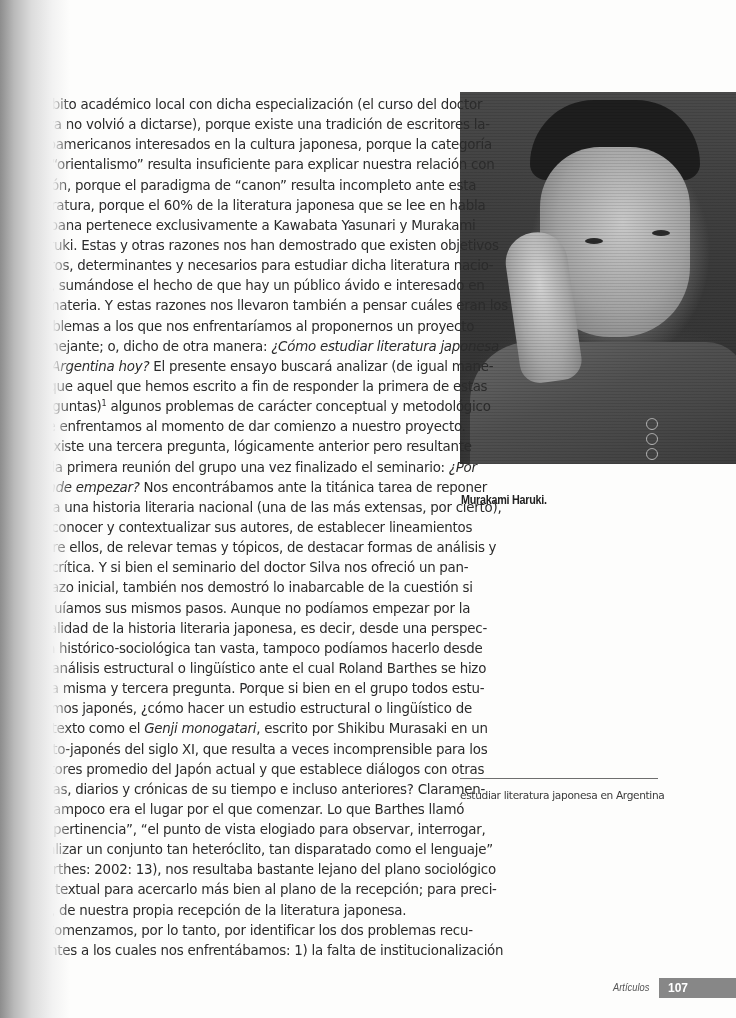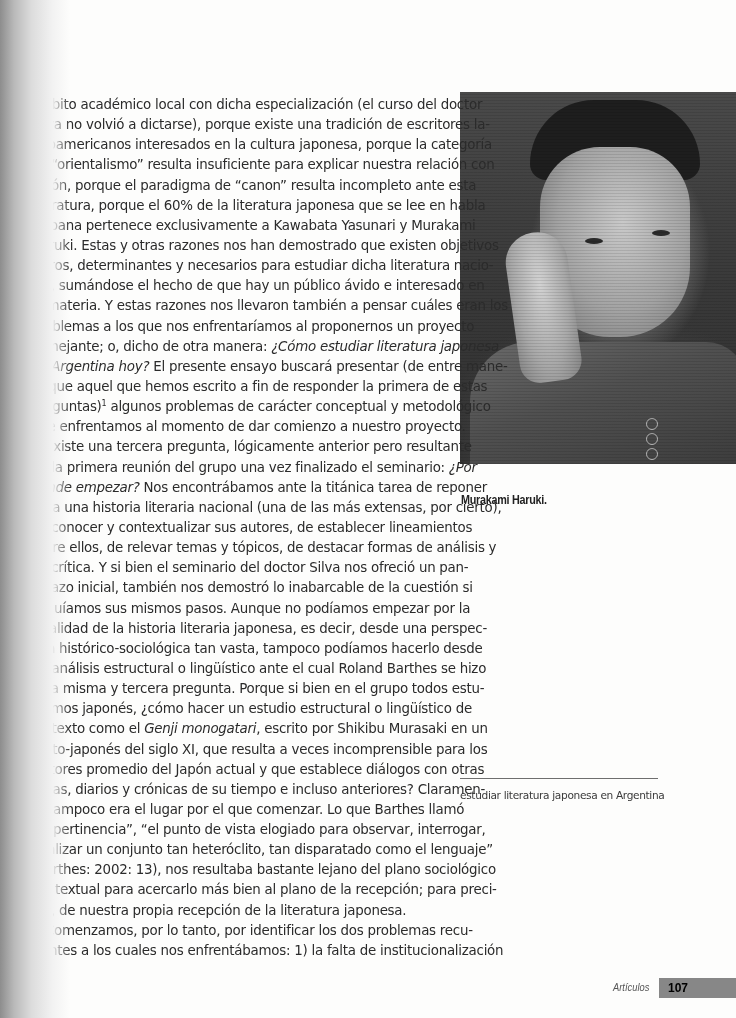--- a/index.html
+++ b/index.html
@@ -58,21 +58,21 @@
   .footnote .fl { display: block; white-space: nowrap; }
   .footnote b { color: #1d1d1d; font-weight: bold; }
   .footnote i { font-style: italic; }
   .footer-label {
     position: absolute; left: 613px; top: 981px;
     font-family: "Liberation Sans", sans-serif; font-style: italic; font-size: 11px; color: #555;
     transform: scaleX(0.85); transform-origin: left;
   }
   .page-num {
     position: absolute; left: 659px; top: 978px; width: 77px; height: 20px;
-    background: #878787; color: #000000;
+    background: #878787; color: #ffffff;
     font-family: "Liberation Sans", sans-serif; font-weight: bold; font-size: 12px;
     line-height: 20px; padding-left: 9px; box-sizing: border-box;
   }
 </style>
 </head>
 <body>
 
 <div class="gutter-shadow"></div>
 
 <div class="body-text">
@@ -82,21 +82,21 @@
   <span class="line">de “orientalismo” resulta insuficiente para explicar nuestra relación con</span>
   <span class="line">Japón, porque el paradigma de “canon” resulta incompleto ante esta</span>
   <span class="line">literatura, porque el 60% de la literatura japonesa que se lee en habla</span>
   <span class="line">hispana pertenece exclusivamente a Kawabata Yasunari y Murakami</span>
   <span class="line">Haruki. Estas y otras razones nos han demostrado que existen objetivos</span>
   <span class="line">claros, determinantes y necesarios para estudiar dicha literatura nacio-</span>
   <span class="line">nal, sumándose el hecho de que hay un público ávido e interesado en</span>
   <span class="line">la materia. Y estas razones nos llevaron también a pensar cuáles eran los</span>
   <span class="line">problemas a los que nos enfrentaríamos al proponernos un proyecto</span>
   <span class="line"><span>semejante; o, dicho de otra manera: </span><i>¿Cómo estudiar literatura japonesa</i></span>
-  <span class="line"><i>en Argentina hoy?</i><span> El presente ensayo buscará presentar (de entre mane-</span></span>
+  <span class="line"><i>en Argentina hoy?</i><span> El presente ensayo buscará analizar (de igual mane-</span></span>
   <span class="line">ra que aquel que hemos escrito a fin de responder la primera de estas</span>
   <span class="line"><span>preguntas)</span><sup>1</sup><span> algunos problemas de carácter conceptual y metodológico</span></span>
   <span class="line last">que enfrentamos al momento de dar comienzo a nuestro proyecto.</span>
   <span class="line indent">Existe una tercera pregunta, lógicamente anterior pero resultante</span>
   <span class="line"><span>de la primera reunión del grupo una vez finalizado el seminario: </span><i>¿Por</i></span>
   <span class="line"><i>dónde empezar?</i><span> Nos encontrábamos ante la titánica tarea de reponer</span></span>
   <span class="line">toda una historia literaria nacional (una de las más extensas, por cierto),</span>
   <span class="line">de conocer y contextualizar sus autores, de establecer lineamientos</span>
   <span class="line">entre ellos, de relevar temas y tópicos, de destacar formas de análisis y</span>
   <span class="line">de crítica. Y si bien el seminario del doctor Silva nos ofreció un pan-</span>

